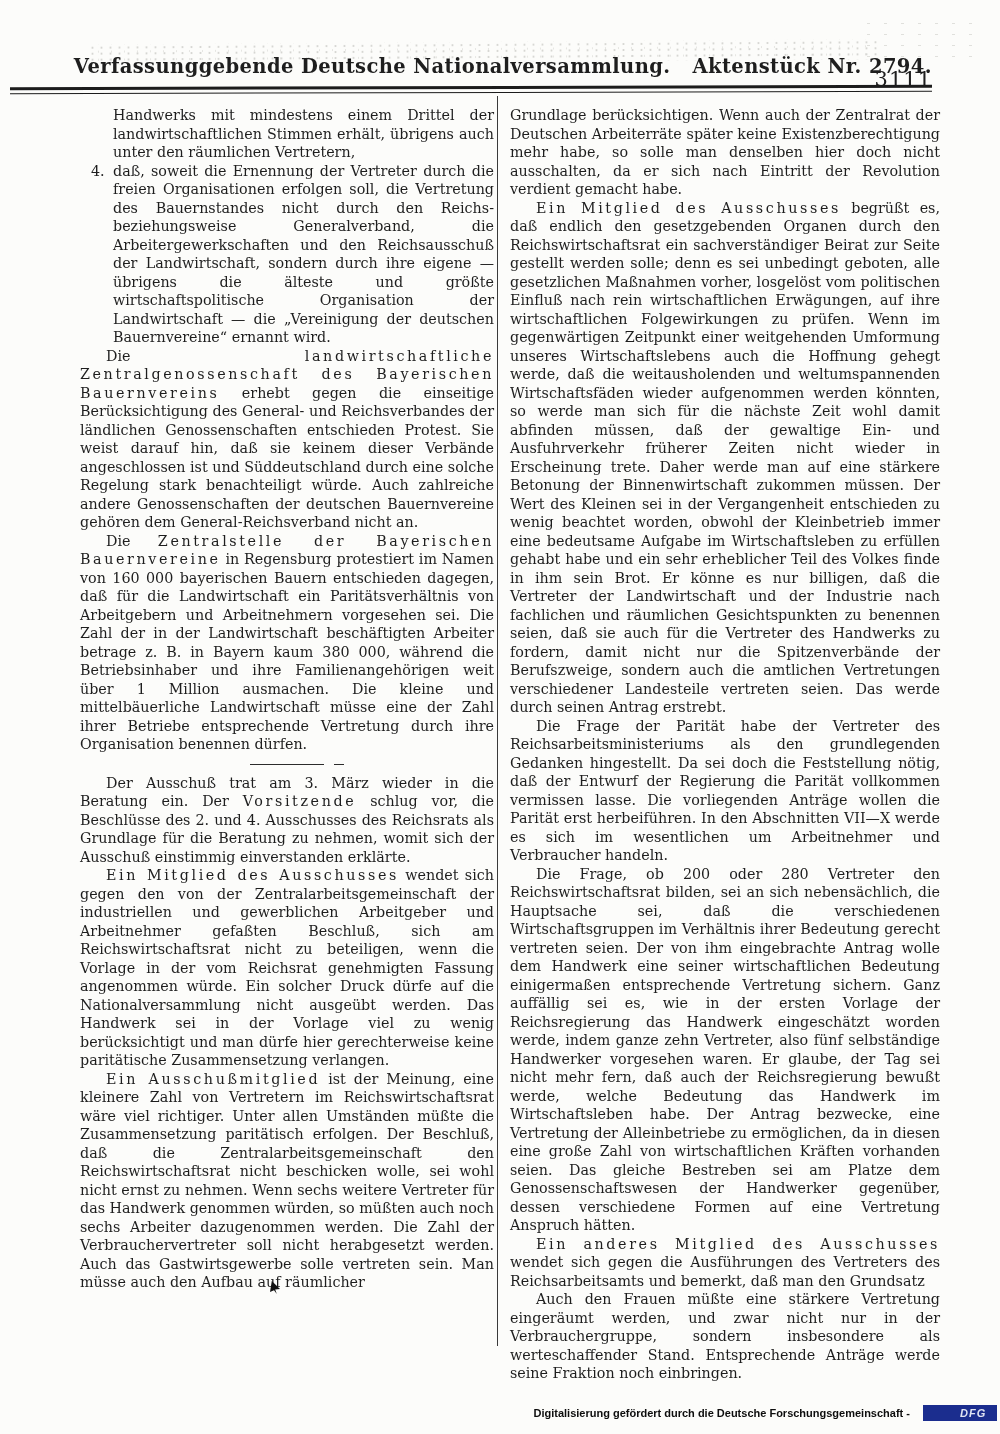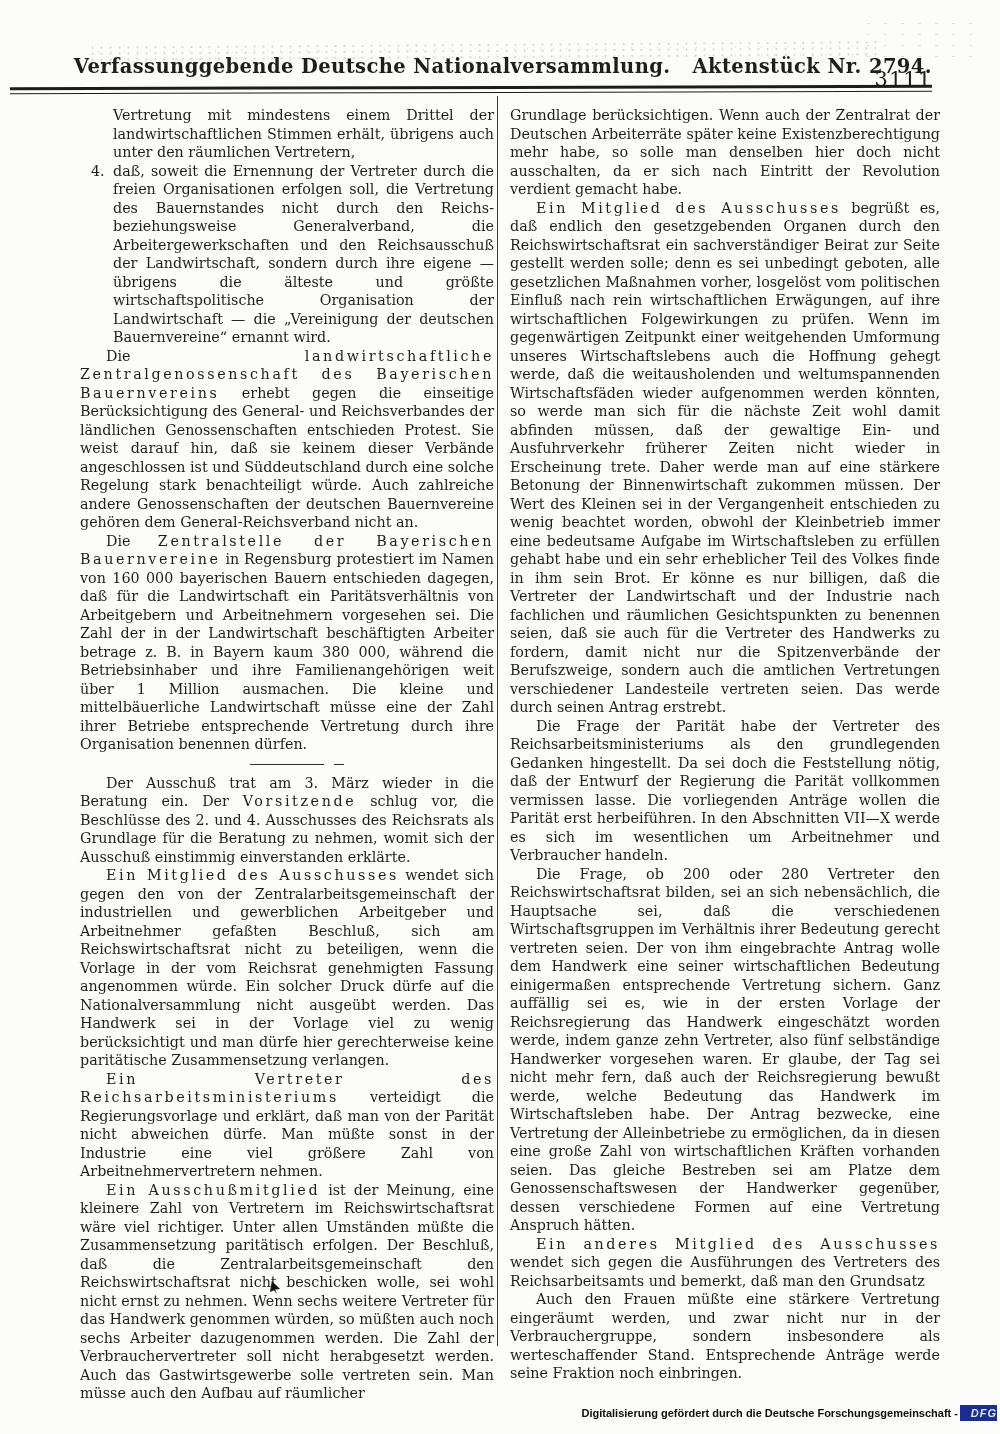--- a/index.html
+++ b/index.html
@@ -66,29 +66,29 @@
   }
   .separator::after{
     content:"";position:absolute;left:84px;top:-1px;width:10px;height:1.4px;background:#2c2c2c;
   }
   .ink-blot{
     position:absolute;left:270px;top:1281px;width:10px;height:13px;background:#121212;
     clip-path:polygon(18% 0, 100% 62%, 52% 66%, 68% 100%, 40% 72%, 0 84%);
   }
   footer{
     position:absolute;top:1404px;right:3px;height:18px;
-    display:flex;align-items:center;gap:2px;
+    display:flex;align-items:center;gap:13px;
     font-family:"Liberation Sans", sans-serif;
     font-size:11px;font-weight:bold;color:#0d0d0d;
   }
   .dfg-logo{
     display:inline-block;width:37px;height:16px;
     background:#1b2d8e;color:#dfe3f2;
     font-style:italic;font-weight:bold;font-size:11px;line-height:16px;
-    text-align:right;letter-spacing:1px;
+    text-align:left;letter-spacing:1px;padding-left:37px;
   }
 </style>
 </head>
 <body>
 
 <div class="page">
 
   <div class="noise-band"></div>
   <div class="noise-corner"></div>
 
@@ -96,28 +96,27 @@
     <span class="head-center">
       <span>Verfassunggebende Deutsche Nationalversammlung.</span><span class="doc-label">Aktenstück Nr. 2794.</span>
     </span>
     <span class="page-number">3111</span>
   </header>
 
   <div class="rule-double"></div>
   <div class="column-divider"></div>
 
   <div class="col col-left" id="col-left">
-      <p class="para listcont"><span>Vertretung mit mindestens einem Drittel der landwirtschaftlichen Stimmen erhält, übrigens auch unter den räumlichen Vertretern,</span></p>
+      <p class="para listcont"><span>Handwerks mit mindestens einem Drittel der landwirtschaftlichen Stimmen erhält, übrigens auch unter den räumlichen Vertretern,</span></p>
       <p class="para listitem"><span class="marker">4.</span><span>daß, soweit die Ernennung der Vertreter durch die freien Organisationen erfolgen soll, die Vertretung des Bauernstandes nicht durch den Reichs- beziehungsweise Generalverband, die Arbeitergewerkschaften und den Reichsausschuß der Landwirtschaft, sondern durch ihre eigene — übrigens die älteste und größte wirtschaftspolitische Organisation der Landwirtschaft — die „Vereinigung der deutschen Bauernvereine“ ernannt wird.</span></p>
       <p class="para "><span>Die </span><span class="sperr">landwirtschaftliche Zentralgenossenschaft des Bayerischen Bauernvereins</span><span> erhebt gegen die einseitige Berücksichtigung des General- und Reichsverbandes der ländlichen Genossenschaften entschieden Protest. Sie weist darauf hin, daß sie keinem dieser Verbände angeschlossen ist und Süddeutschland durch eine solche Regelung stark benachteiligt würde. Auch zahlreiche andere Genossenschaften der deutschen Bauernvereine gehören dem General-Reichsverband nicht an.</span></p>
       <p class="para "><span>Die </span><span class="sperr">Zentralstelle der Bayerischen Bauernvereine</span><span> in Regensburg protestiert im Namen von 160 000 bayerischen Bauern entschieden dagegen, daß für die Landwirtschaft ein Paritätsverhältnis von Arbeitgebern und Arbeitnehmern vorgesehen sei. Die Zahl der in der Landwirtschaft beschäftigten Arbeiter betrage z. B. in Bayern kaum 380 000, während die Betriebsinhaber und ihre Familienangehörigen weit über 1 Million ausmachen. Die kleine und mittelbäuerliche Landwirtschaft müsse eine der Zahl ihrer Betriebe entsprechende Vertretung durch ihre Organisation benennen dürfen.</span></p>
       <div class="separator"></div>
       <p class="para "><span>Der Ausschuß trat am 3. März wieder in die Beratung ein. Der </span><span class="sperr">Vorsitzende</span><span> schlug vor, die Beschlüsse des 2. und 4. Ausschusses des Reichsrats als Grundlage für die Beratung zu nehmen, womit sich der Ausschuß einstimmig einverstanden erklärte.</span></p>
       <p class="para "><span class="sperr">Ein Mitglied des Ausschusses</span><span> wendet sich gegen den von der Zentralarbeitsgemeinschaft der industriellen und gewerblichen Arbeitgeber und Arbeitnehmer gefaßten Beschluß, sich am Reichswirtschaftsrat nicht zu beteiligen, wenn die Vorlage in der vom Reichsrat genehmigten Fassung angenommen würde. Ein solcher Druck dürfe auf die Nationalversammlung nicht ausgeübt werden. Das Handwerk sei in der Vorlage viel zu wenig berücksichtigt und man dürfe hier gerechterweise keine paritätische Zusammensetzung verlangen.</span></p>
-      <p class="para "><span class="sperr">Ein Vertreter des Reichsarbeitsministeriums</span><span> verteidigt die Regierungsvorlage und erklärt, daß man von der Parität nicht abweichen dürfe. Man müßte sonst in der Industrie eine viel größere Zahl von Arbeitnehmervertretern nehmen.</span></p>
       <p class="para "><span class="sperr">Ein Ausschußmitglied</span><span> ist der Meinung, eine kleinere Zahl von Vertretern im Reichswirtschaftsrat wäre viel richtiger. Unter allen Umständen müßte die Zusammensetzung paritätisch erfolgen. Der Beschluß, daß die Zentralarbeitsgemeinschaft den Reichswirtschaftsrat nicht beschicken wolle, sei wohl nicht ernst zu nehmen. Wenn sechs weitere Vertreter für das Handwerk genommen würden, so müßten auch noch sechs Arbeiter dazugenommen werden. Die Zahl der Verbrauchervertreter soll nicht herabgesetzt werden. Auch das Gastwirtsgewerbe solle vertreten sein. Man müsse auch den Aufbau auf räumlicher</span></p>
     </div>
   <div class="col col-right" id="col-right">
       <p class="para noindent"><span>Grundlage berücksichtigen. Wenn auch der Zentralrat der Deutschen Arbeiterräte später keine Existenzberechtigung mehr habe, so solle man denselben hier doch nicht ausschalten, da er sich nach Eintritt der Revolution verdient gemacht habe.</span></p>
       <p class="para "><span class="sperr">Ein Mitglied des Ausschusses</span><span> begrüßt es, daß endlich den gesetzgebenden Organen durch den Reichswirtschaftsrat ein sachverständiger Beirat zur Seite gestellt werden solle; denn es sei unbedingt geboten, alle gesetzlichen Maßnahmen vorher, losgelöst vom politischen Einfluß nach rein wirtschaftlichen Erwägungen, auf ihre wirtschaftlichen Folgewirkungen zu prüfen. Wenn im gegenwärtigen Zeitpunkt einer weitgehenden Umformung unseres Wirtschaftslebens auch die Hoffnung gehegt werde, daß die weitausholenden und weltumspannenden Wirtschaftsfäden wieder aufgenommen werden könnten, so werde man sich für die nächste Zeit wohl damit abfinden müssen, daß der gewaltige Ein- und Ausfuhrverkehr früherer Zeiten nicht wieder in Erscheinung trete. Daher werde man auf eine stärkere Betonung der Binnenwirtschaft zukommen müssen. Der Wert des Kleinen sei in der Vergangenheit entschieden zu wenig beachtet worden, obwohl der Kleinbetrieb immer eine bedeutsame Aufgabe im Wirtschaftsleben zu erfüllen gehabt habe und ein sehr erheblicher Teil des Volkes finde in ihm sein Brot. Er könne es nur billigen, daß die Vertreter der Landwirtschaft und der Industrie nach fachlichen und räumlichen Gesichtspunkten zu benennen seien, daß sie auch für die Vertreter des Handwerks zu fordern, damit nicht nur die Spitzenverbände der Berufszweige, sondern auch die amtlichen Vertretungen verschiedener Landesteile vertreten seien. Das werde durch seinen Antrag erstrebt.</span></p>
       <p class="para "><span>Die Frage der Parität habe der Vertreter des Reichsarbeitsministeriums als den grundlegenden Gedanken hingestellt. Da sei doch die Feststellung nötig, daß der Entwurf der Regierung die Parität vollkommen vermissen lasse. Die vorliegenden Anträge wollen die Parität erst herbeiführen. In den Abschnitten VII—X werde es sich im wesentlichen um Arbeitnehmer und Verbraucher handeln.</span></p>
       <p class="para "><span>Die Frage, ob 200 oder 280 Vertreter den Reichswirtschaftsrat bilden, sei an sich nebensächlich, die Hauptsache sei, daß die verschiedenen Wirtschaftsgruppen im Verhältnis ihrer Bedeutung gerecht vertreten seien. Der von ihm eingebrachte Antrag wolle dem Handwerk eine seiner wirtschaftlichen Bedeutung einigermaßen entsprechende Vertretung sichern. Ganz auffällig sei es, wie in der ersten Vorlage der Reichsregierung das Handwerk eingeschätzt worden werde, indem ganze zehn Vertreter, also fünf selbständige Handwerker vorgesehen waren. Er glaube, der Tag sei nicht mehr fern, daß auch der Reichsregierung bewußt werde, welche Bedeutung das Handwerk im Wirtschaftsleben habe. Der Antrag bezwecke, eine Vertretung der Alleinbetriebe zu ermöglichen, da in diesen eine große Zahl von wirtschaftlichen Kräften vorhanden seien. Das gleiche Bestreben sei am Platze dem Genossenschaftswesen der Handwerker gegenüber, dessen verschiedene Formen auf eine Vertretung Anspruch hätten.</span></p>
       <p class="para "><span class="sperr">Ein anderes Mitglied des Ausschusses</span><span> wendet sich gegen die Ausführungen des Vertreters des Reichsarbeitsamts und bemerkt, daß man den Grundsatz</span></p>
       <p class="para "><span>Auch den Frauen müßte eine stärkere Vertretung eingeräumt werden, und zwar nicht nur in der Verbrauchergruppe, sondern insbesondere als werteschaffender Stand. Entsprechende Anträge werde seine Fraktion noch einbringen.</span></p>
     </div>

